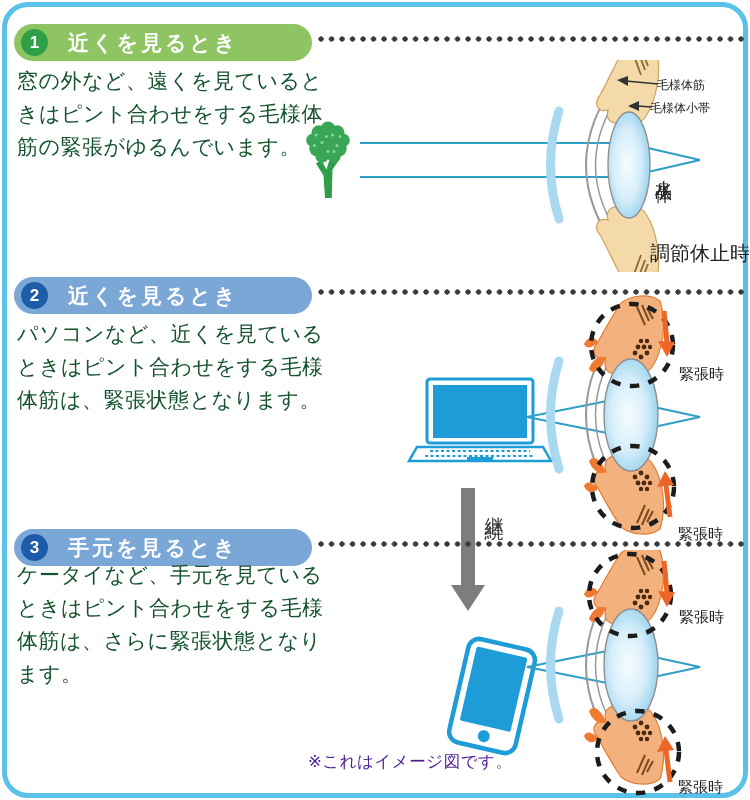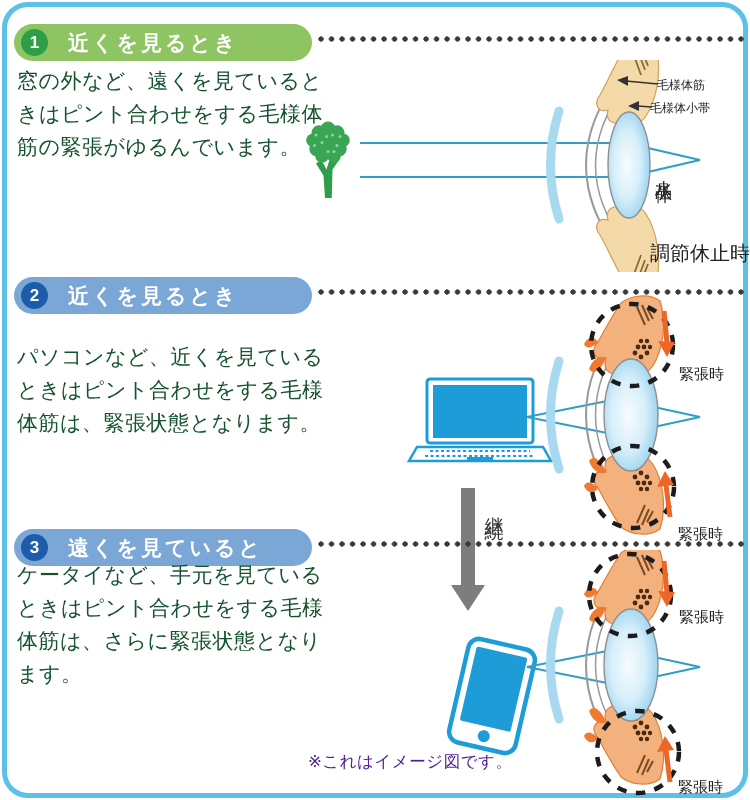--- a/index.html
+++ b/index.html
@@ -174,21 +174,21 @@
   <div class="eye-label" style="left:650px;top:100px;">毛様体小帯</div>
   <div class="v-label" style="left:652px;top:167px;">水晶体</div>
   <div class="eye-label-lg" style="left:650px;top:240px;">調節休止時</div>
 
   <div class="hdr hdr-blue" style="top:277px;">
     <span class="num num-blue">2</span>
     <span class="ttl">近くを見るとき</span>
   </div>
   <div class="dots" style="left:318px;top:289px;width:426px;"></div>
 
-  <div class="body-text" style="top:317px;margin-top:23px;">
+  <div class="body-text" style="top:317px;">
     <div>パソコンなど、近くを見ている</div>
     <div>ときはピント合わせをする毛様</div>
     <div>体筋は、緊張状態となります。</div>
   </div>
 
   <svg class="illus" style="left:375px;top:295px;" width="375" height="245" viewBox="0 0 375 245">
     <g transform="translate(105,128)">
       <rect x="-53" y="-44" width="106" height="64" rx="3" fill="#fff" stroke="#1e9cd7" stroke-width="3"></rect>
       <rect x="-47" y="-38" width="94" height="53" fill="#1e9cd7"></rect>
       <path d="M -63 24 L 63 24 L 71 38 L -71 38 Z" fill="#fff" stroke="#1e9cd7" stroke-width="2.5"></path>
@@ -214,21 +214,21 @@
 
   <div class="tension" style="left:679px;top:334px;">緊張時</div>
   <div class="tension" style="left:678px;top:494px;">緊張時</div>
 
   <div class="arrow-body"></div>
   <div class="arrow-head"></div>
   <div class="connector-label">継続</div>
 
   <div class="hdr hdr-blue" style="top:529px;">
     <span class="num num-blue">3</span>
-    <span class="ttl">遠くを見ていると</span>
+    <span class="ttl">手元を見るとき</span>
   </div>
   <div class="dots" style="left:318px;top:541px;width:426px;"></div>
 
   <div class="body-text" style="top:558px;">
     <div>ケータイなど、手元を見ている</div>
     <div>ときはピント合わせをする毛様</div>
     <div>体筋は、さらに緊張状態となり</div>
     <div>ます。</div>
   </div>
 

